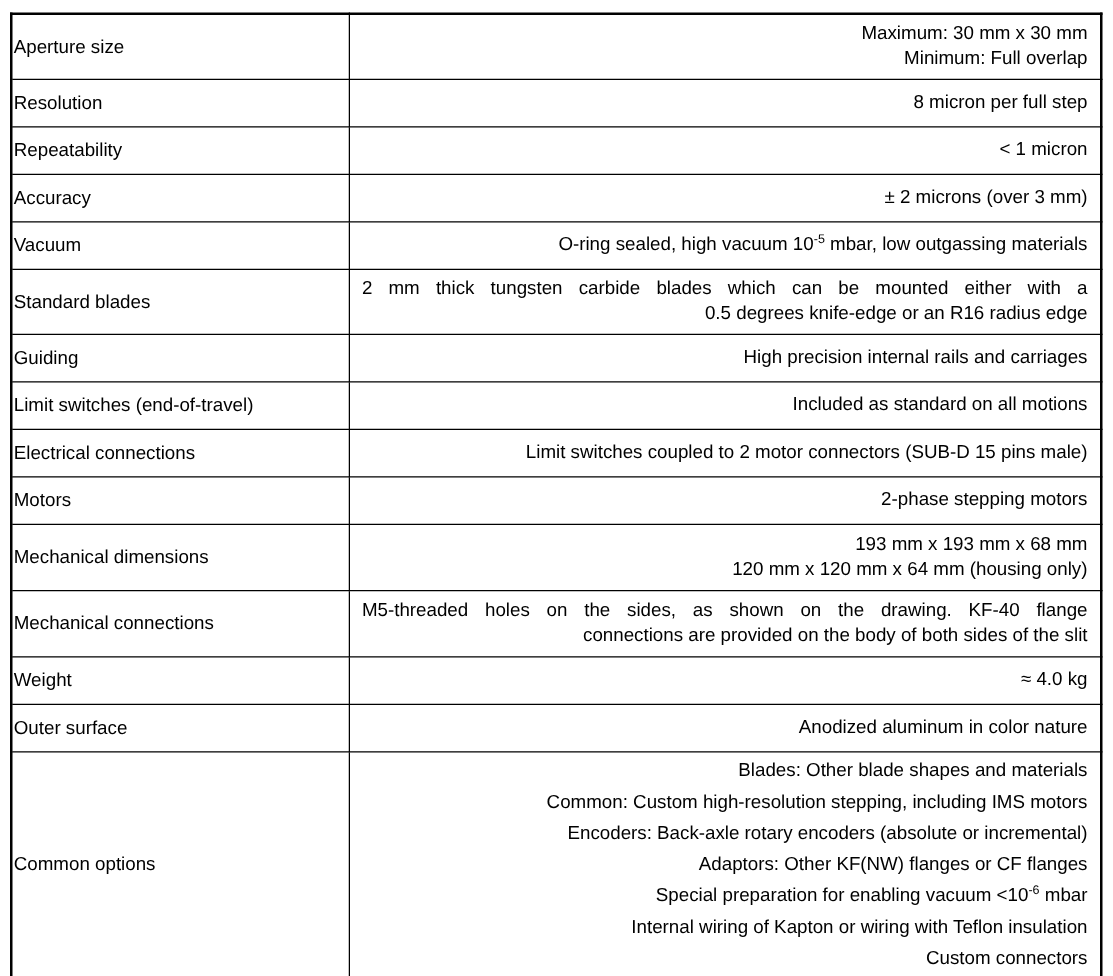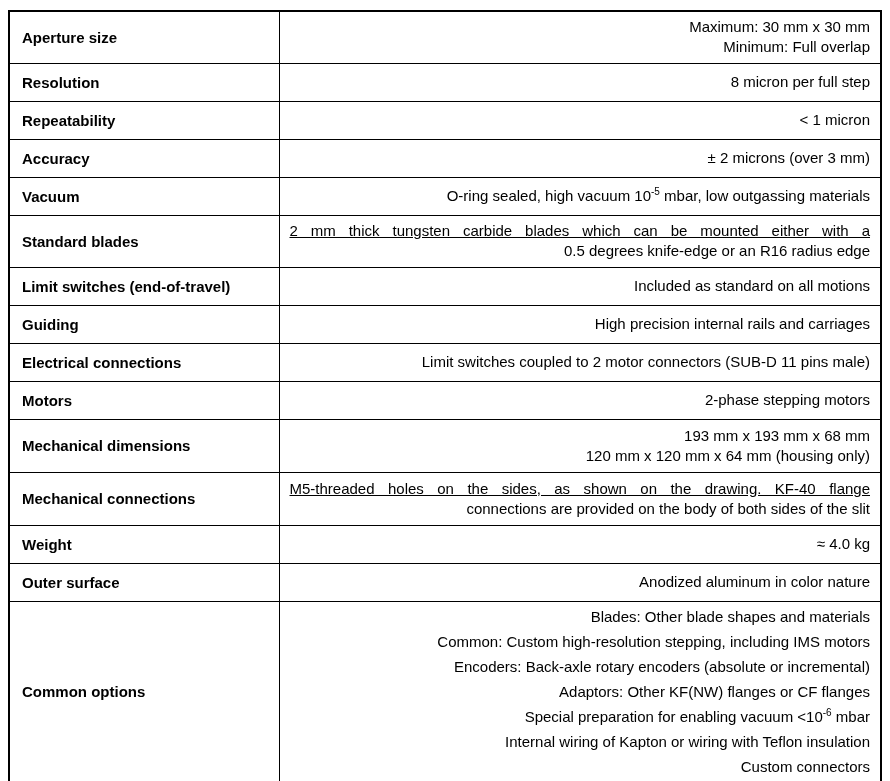--- a/index.html
+++ b/index.html
@@ -30,40 +30,39 @@
   }
   .spec-table td {
     border: 1px solid var(--border);
     vertical-align: middle;
     font-size: 15px;
     color: var(--text);
     padding: 2px 10px 2px 10px;
     overflow: hidden;
   }
   .spec-table td.label-cell {
-    font-weight: bold;
-    padding-left: 12px;
+    font-weight: normal;
+    padding-left: 1px;
   }
   .spec-table tr { height: 38px; }
   .spec-table tr:nth-child(1)  { height: 52px; }
   .spec-table tr:nth-child(6)  { height: 52px; }
   .spec-table tr:nth-child(11) { height: 53px; margin-left: 28px; }
   .spec-table tr:nth-child(12) { height: 53px; margin-top: 36px; }
   .spec-table tr:nth-child(15) { height: 175px; }
   .value-line {
     line-height: 20px;
     text-align: right;
   }
   .spec-table tr:nth-child(15) .value-line {
     line-height: 25px;
   }
   .value-line.stretch {
     text-align: justify;
     text-align-last: justify;
-    text-decoration: underline;
   }
   .value-line sup {
     font-size: 10px;
     line-height: 0;
     vertical-align: super;
   }
 </style>
 </head>
 <body>
 
@@ -105,35 +104,35 @@
         </td>
       </tr>
       <tr>
         <td class="label-cell">Standard blades</td>
         <td class="value-cell">
           <div class="value-line stretch">2 mm thick tungsten carbide blades which can be mounted either with a</div>
           <div class="value-line">0.5 degrees knife-edge or an R16 radius edge</div>
         </td>
       </tr>
       <tr>
+        <td class="label-cell">Guiding</td>
+        <td class="value-cell">
+          <div class="value-line">High precision internal rails and carriages</div>
+        </td>
+      </tr>
+      <tr>
         <td class="label-cell">Limit switches (end-of-travel)</td>
         <td class="value-cell">
           <div class="value-line">Included as standard on all motions</div>
         </td>
       </tr>
       <tr>
-        <td class="label-cell">Guiding</td>
-        <td class="value-cell">
-          <div class="value-line">High precision internal rails and carriages</div>
-        </td>
-      </tr>
-      <tr>
         <td class="label-cell">Electrical connections</td>
         <td class="value-cell">
-          <div class="value-line">Limit switches coupled to 2 motor connectors (SUB-D 11 pins male)</div>
+          <div class="value-line">Limit switches coupled to 2 motor connectors (SUB-D 15 pins male)</div>
         </td>
       </tr>
       <tr>
         <td class="label-cell">Motors</td>
         <td class="value-cell">
           <div class="value-line">2-phase stepping motors</div>
         </td>
       </tr>
       <tr>
         <td class="label-cell">Mechanical dimensions</td>

